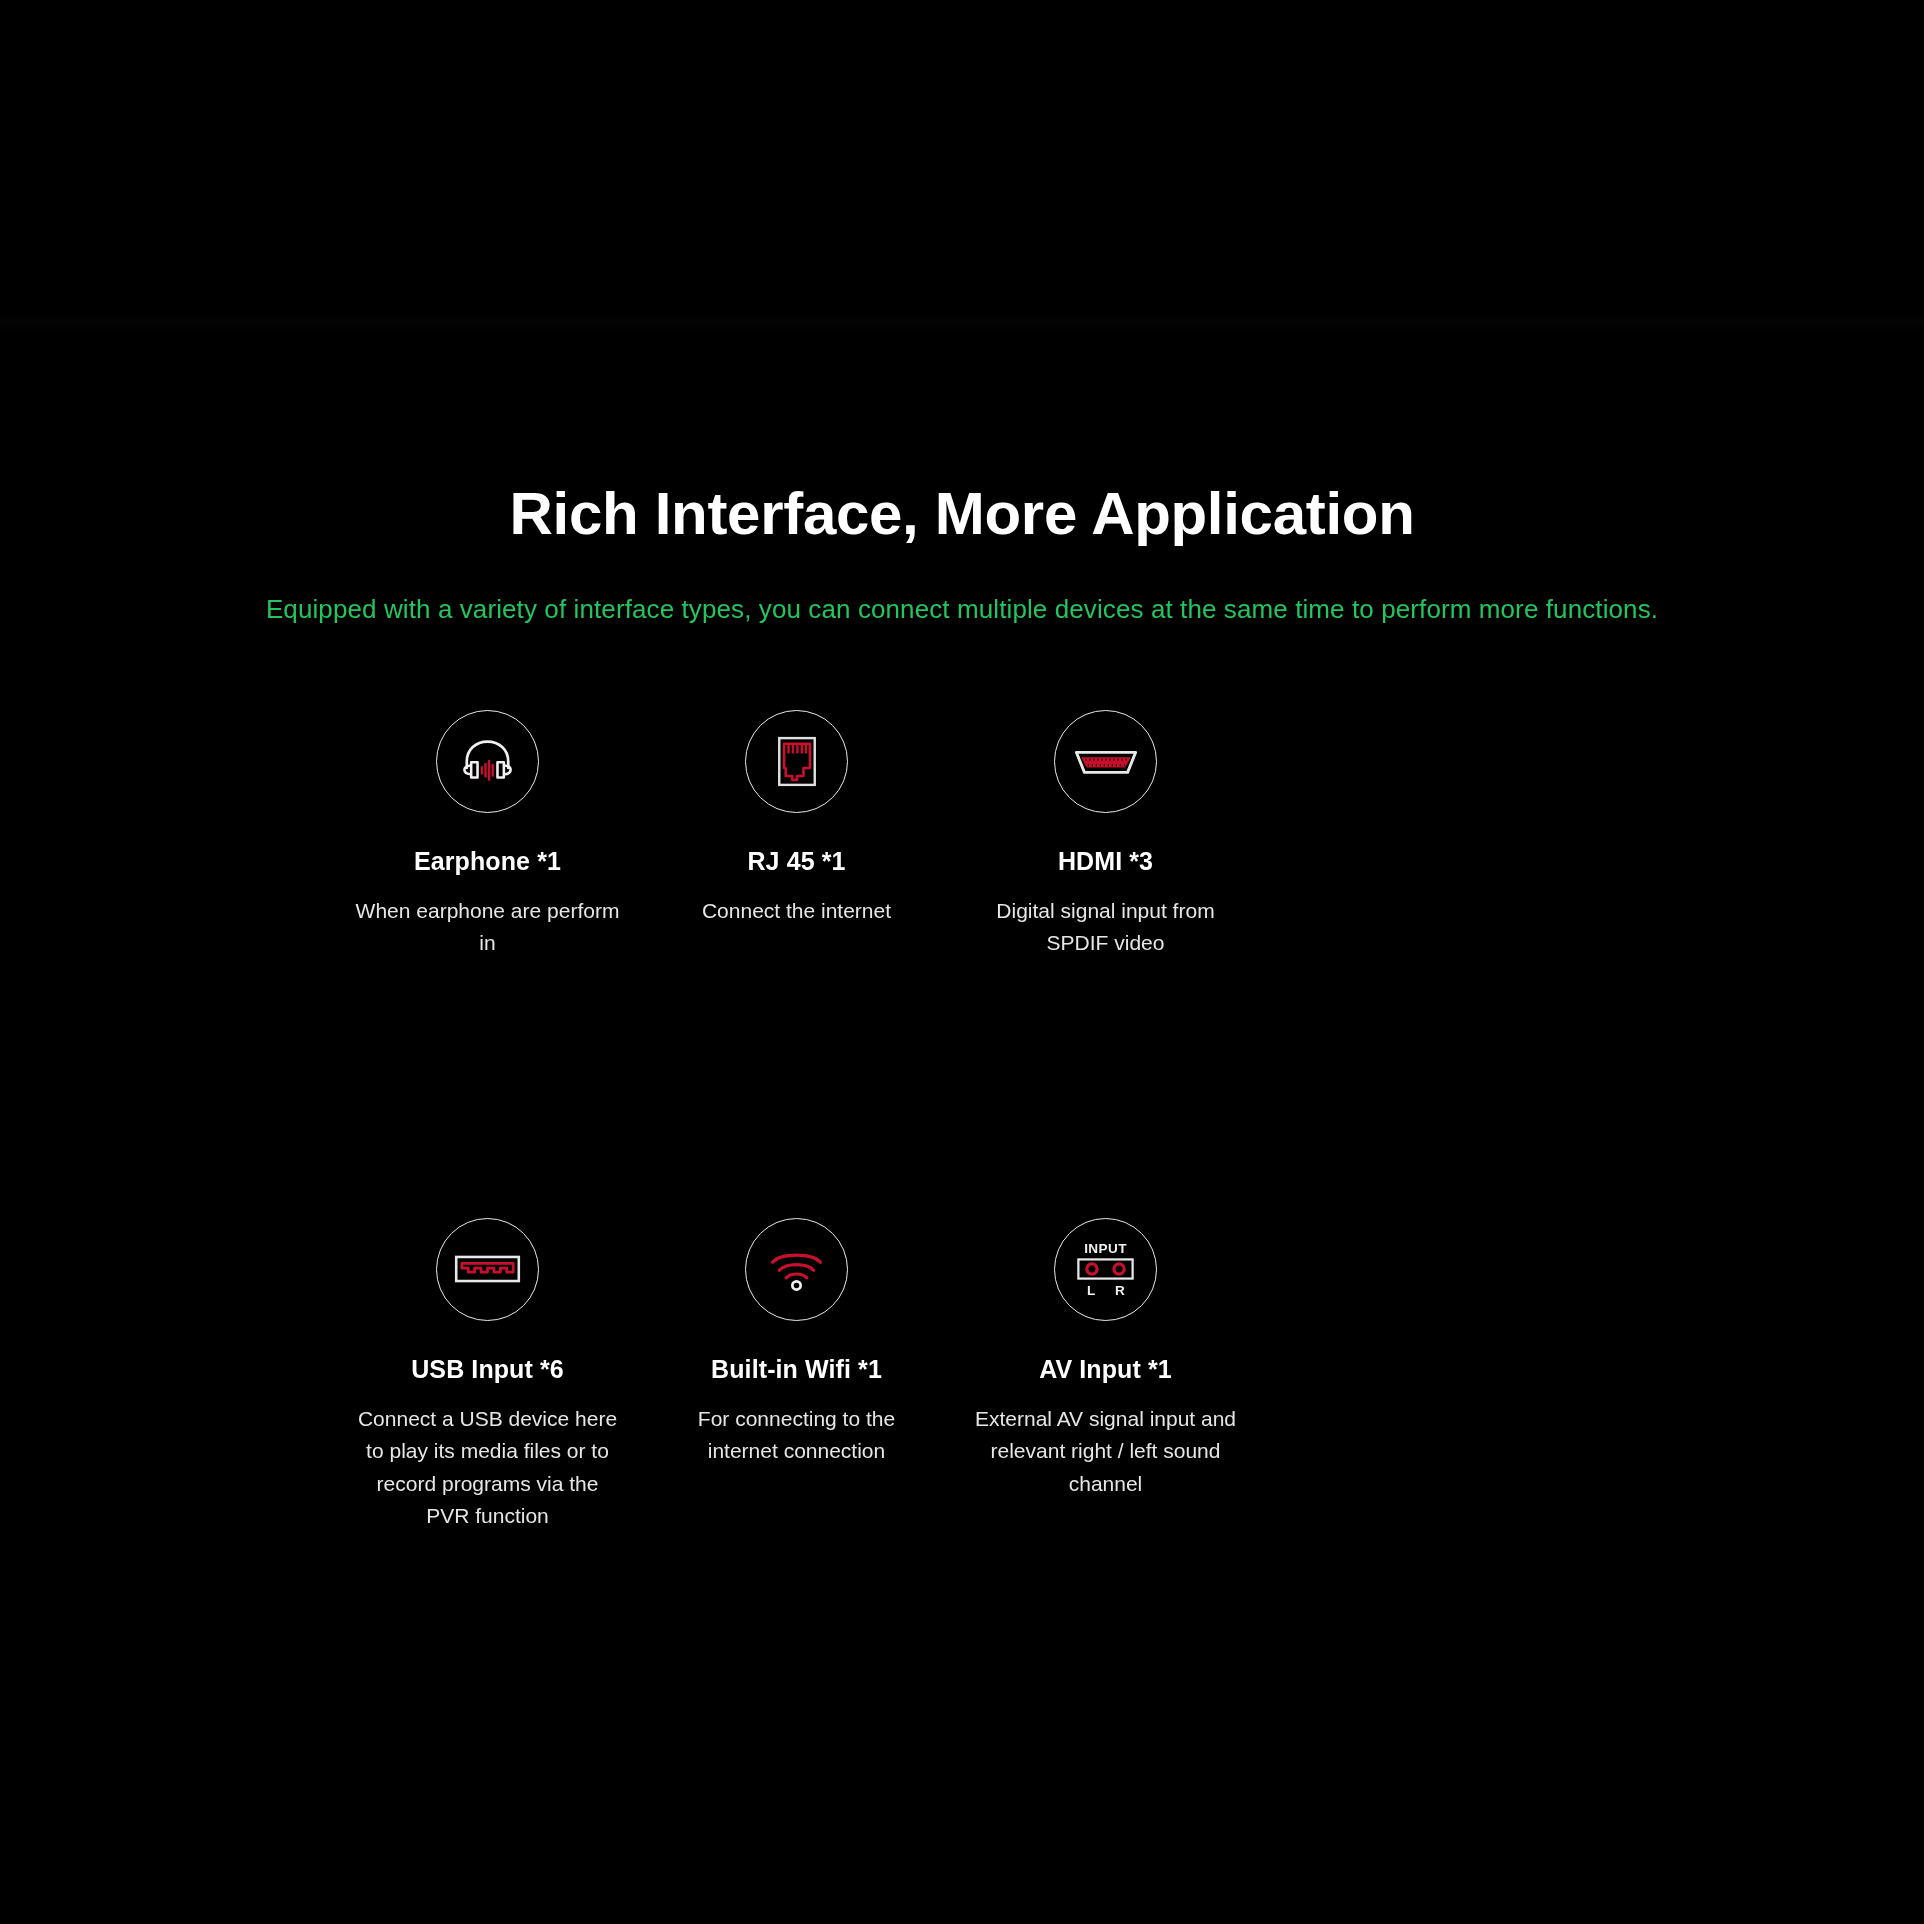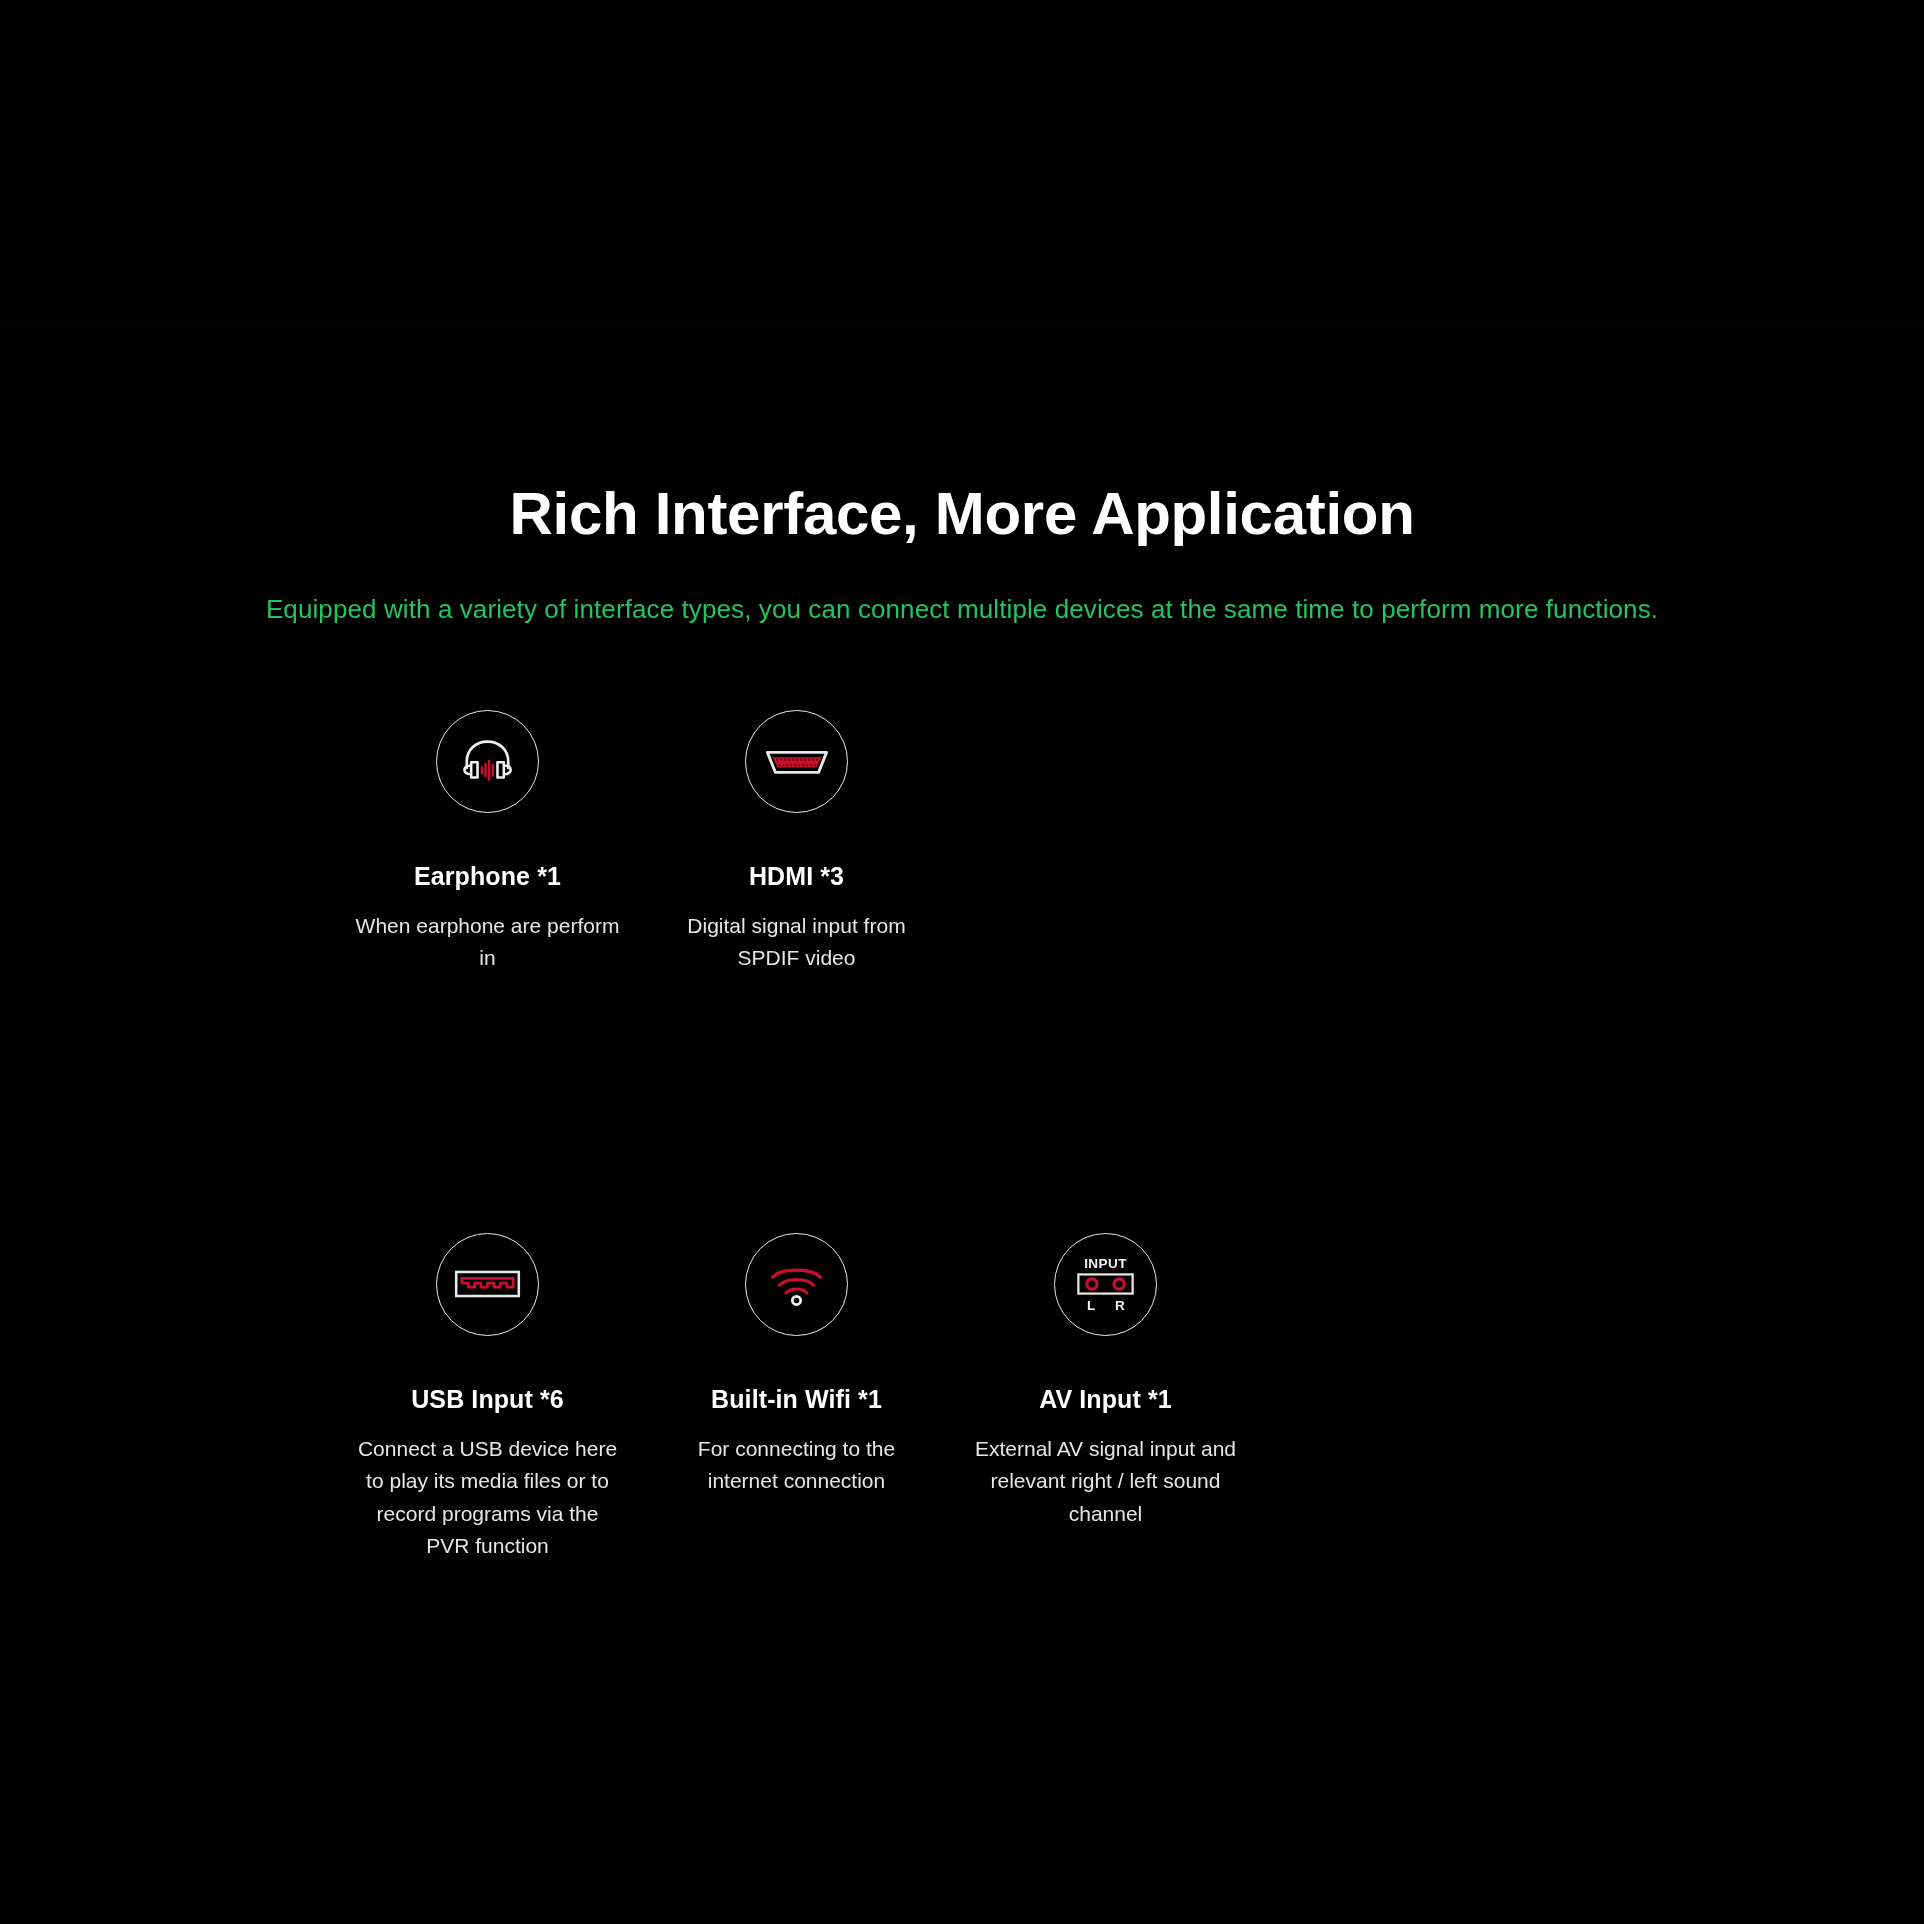--- a/index.html
+++ b/index.html
@@ -95,21 +95,21 @@
     border: 1.6px solid #e8e8e8;
     display: flex;
     align-items: center;
     justify-content: center;
     flex: none;
   }
 
   .icon-circle svg { display: block; }
 
   .feature-title {
-    margin-top: 48px;
+    margin-top: 33px;
     font-size: 25px;
     font-weight: 700;
     color: #ffffff;
     line-height: 1.25;
     letter-spacing: 0.1px;
   }
 
   .feature-desc {
     margin-top: 17.6px;
     font-size: 21px;
@@ -151,20 +151,40 @@
                 <line x1="43.5" y1="35" x2="43.5" y2="51"></line>
               </g>
             </svg>
           </span>
         </div>
         <div class="feature-title">Earphone *1</div>
         <div class="feature-desc">When earphone are perform in</div>
       </div>
 
 
+      <div class="feature">
+        <div class="icon-circle">
+          <span>
+            <svg width="50" height="55" viewBox="0 0 62 68">
+              <rect x="9" y="5" width="44" height="58" fill="none" stroke="#e0e0e0" stroke-width="3"></rect>
+              <path d="M15 12 L47 12 L47 42 L39 42 L39 52 L31 52
+                       L31 57 L25 57 L25 52 L17 52 L17 42 L15 42 Z" fill="none" stroke="#C8102E" stroke-width="3.2" stroke-linejoin="round"></path>
+              <g stroke="#C8102E" stroke-width="3">
+                <line x1="20.5" y1="13" x2="20.5" y2="24"></line>
+                <line x1="26" y1="13" x2="26" y2="24"></line>
+                <line x1="31.5" y1="13" x2="31.5" y2="24"></line>
+                <line x1="37" y1="13" x2="37" y2="24"></line>
+                <line x1="42" y1="13" x2="42" y2="24"></line>
+              </g>
+            </svg>
+          </span>
+        </div>
+        <div class="feature-title">RJ 45 *1</div>
+        <div class="feature-desc">Connect the internet</div>
+      </div>
 
       <div class="feature">
         <div class="icon-circle">
           <span>
             <svg width="66" height="32" viewBox="0 0 82 40">
               <path d="M4 8 L78 8 L68 33 L14 33 Z" fill="none" stroke="#e8e8e8" stroke-width="3.6" stroke-linejoin="round"></path>
               <path d="M10 14 L72 14 L65 27 L17 27 Z" fill="#C8102E"></path>
               <g stroke="#2a0008" stroke-width="1.5">
                 <line x1="16" y1="15.5" x2="16" y2="18.5"></line>
                 <line x1="21" y1="15.5" x2="21" y2="18.5"></line>

